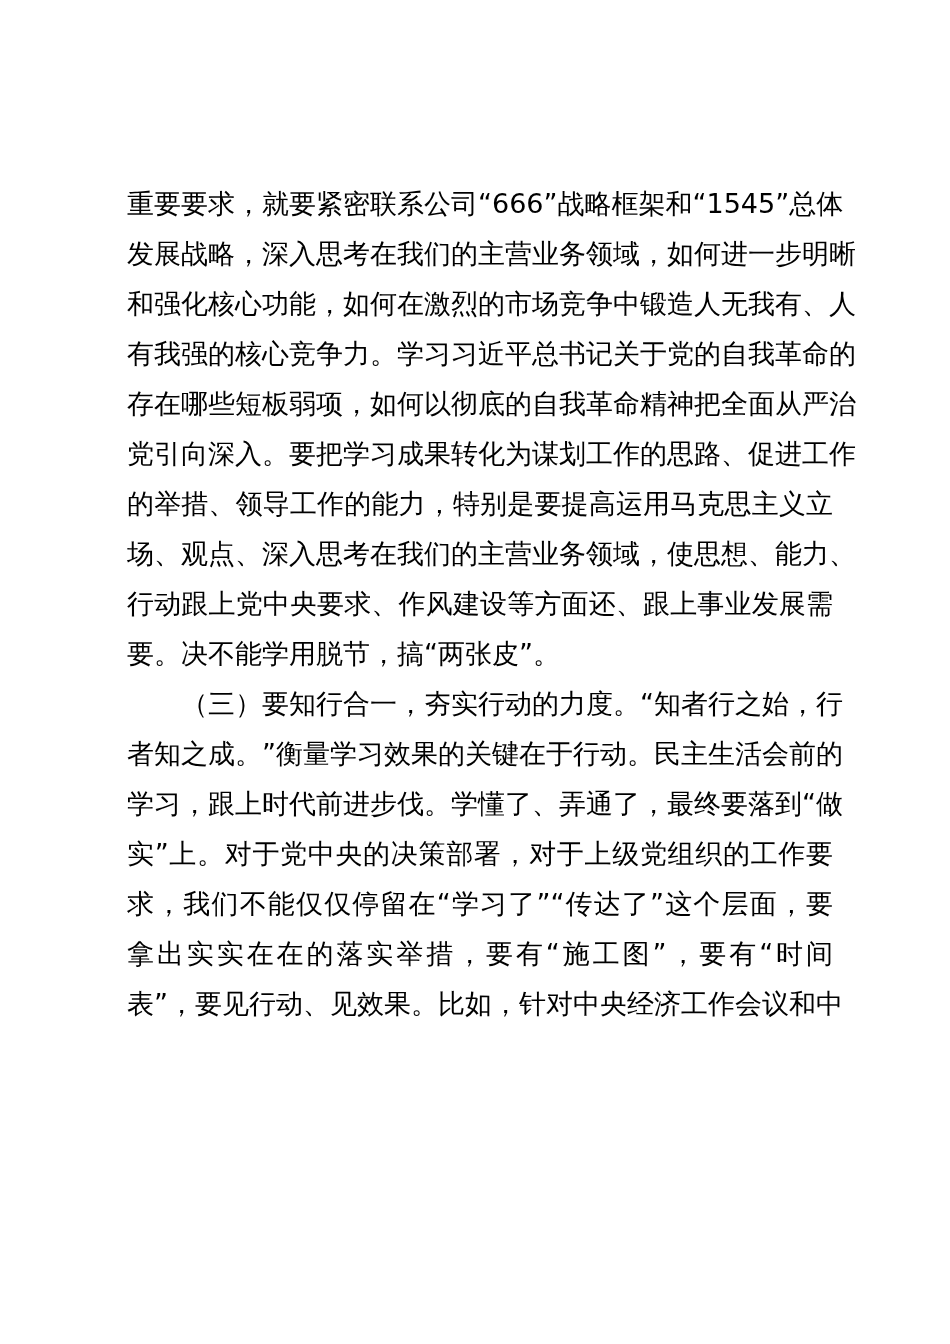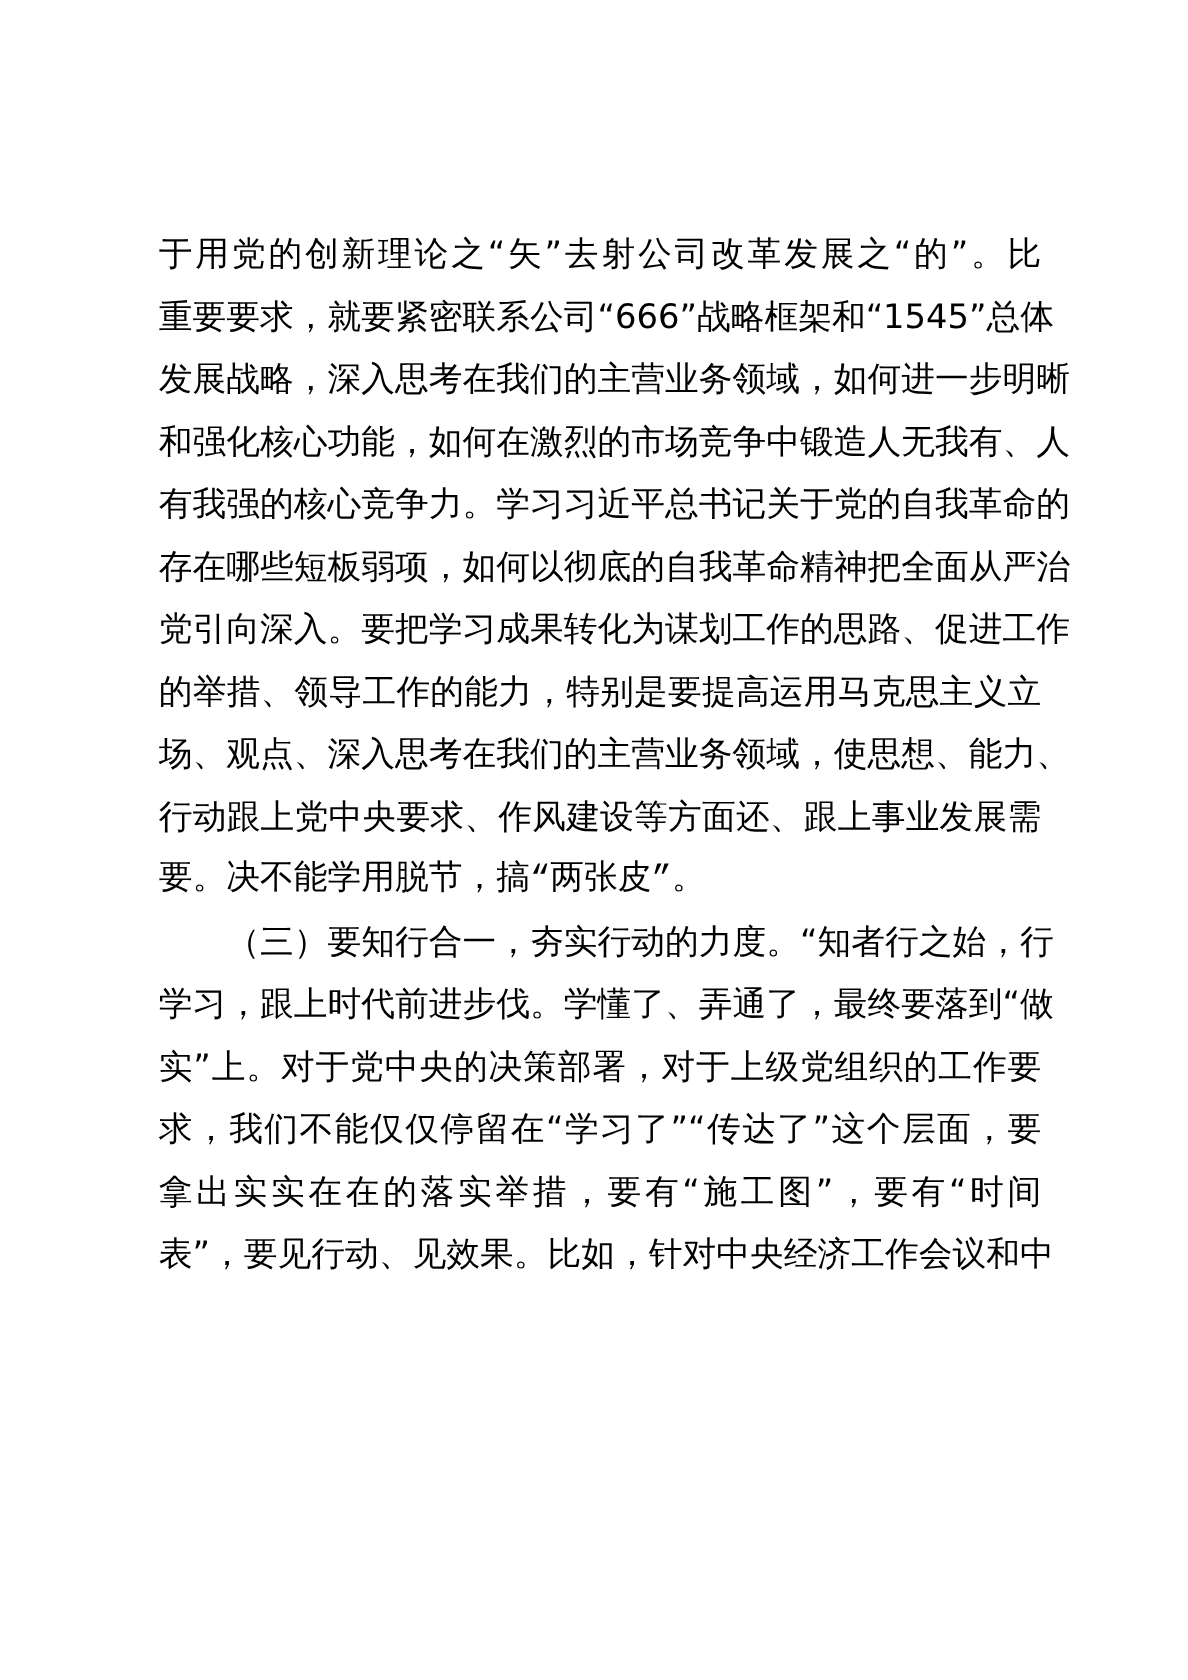--- a/index.html
+++ b/index.html
@@ -40,48 +40,47 @@
       font-size: 27px;
       white-space: nowrap;
       text-align: justify;
       text-align-last: justify;
       text-justify: inter-character;
       letter-spacing: 0;
     }
     .line.last {
       text-align: left;
       text-align-last: left;
-      font-family: Liberation Mono, monospace;
     }
     .line.indent {
       padding-left: 54px;
     }
   </style>
 </head>
 <body>
 
 <div class="page">
   <div class="text-block">
 
     <div class="paragraph">
-      <span class="line">于用党的创新理论之“矢”去射公司改革发展之“的”。比</span>
       <span class="line">重要要求，就要紧密联系公司“666”战略框架和“1545”总体</span>
       <span class="line">发展战略，深入思考在我们的主营业务领域，如何进一步明晰</span>
       <span class="line">和强化核心功能，如何在激烈的市场竞争中锻造人无我有、人</span>
       <span class="line">有我强的核心竞争力。学习习近平总书记关于党的自我革命的</span>
       <span class="line">存在哪些短板弱项，如何以彻底的自我革命精神把全面从严治</span>
       <span class="line">党引向深入。要把学习成果转化为谋划工作的思路、促进工作</span>
       <span class="line">的举措、领导工作的能力，特别是要提高运用马克思主义立</span>
       <span class="line">场、观点、深入思考在我们的主营业务领域，使思想、能力、</span>
       <span class="line">行动跟上党中央要求、作风建设等方面还、跟上事业发展需</span>
       <span class="line last">要。决不能学用脱节，搞“两张皮”。</span>
     </div>
 
     <div class="paragraph">
       <span class="line indent">（三）要知行合一，夯实行动的力度。“知者行之始，行</span>
+      <span class="line">者知之成。”衡量学习效果的关键在于行动。民主生活会前的</span>
       <span class="line">学习，跟上时代前进步伐。学懂了、弄通了，最终要落到“做</span>
       <span class="line">实”上。对于党中央的决策部署，对于上级党组织的工作要</span>
       <span class="line">求，我们不能仅仅停留在“学习了”“传达了”这个层面，要</span>
       <span class="line">拿出实实在在的落实举措，要有“施工图”，要有“时间</span>
       <span class="line">表”，要见行动、见效果。比如，针对中央经济工作会议和中</span>
     </div>
 
   </div>
 </div>
 

